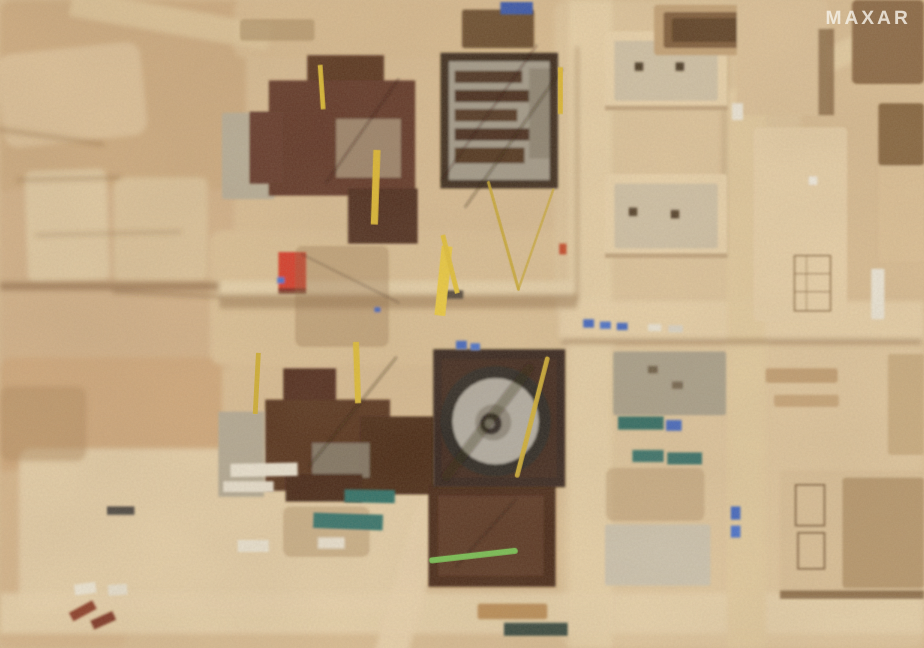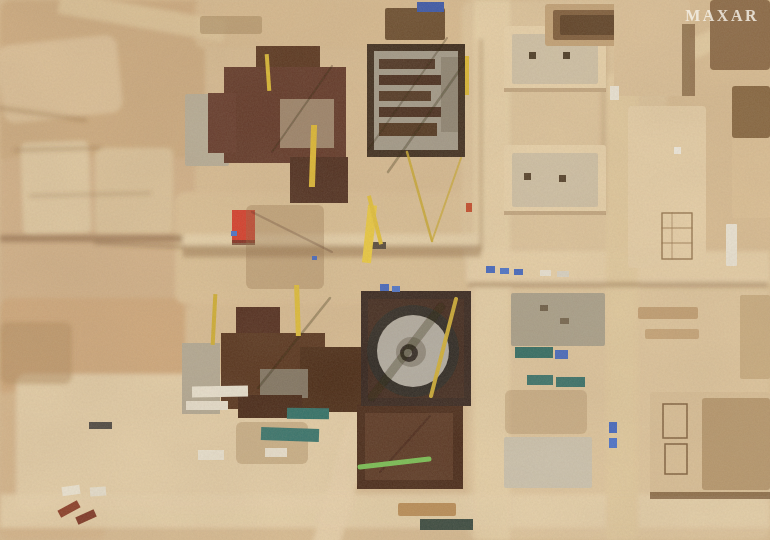--- a/index.html
+++ b/index.html
@@ -2,21 +2,21 @@
 <html><head>
 <meta charset="utf-8">
 <title>Satellite Screenshot</title>
 <style>
   html,body{margin:0;padding:0;background:#222;}
   .stage{
     position:relative;
     width:770px;height:540px;
     overflow:hidden;
     background:#0369a1;
-    font-family:Liberation Serif, serif;
+    font-family:Liberation Sans, sans-serif;
   }
   .stage svg{position:absolute;inset:0;display:block;}
   .watermark{
     position:absolute;
     top:7px;right:11px;
     font-weight:700;
     font-size:16px;
     letter-spacing:2.5px;
     color:#f5f1e8;
     opacity:.82;

